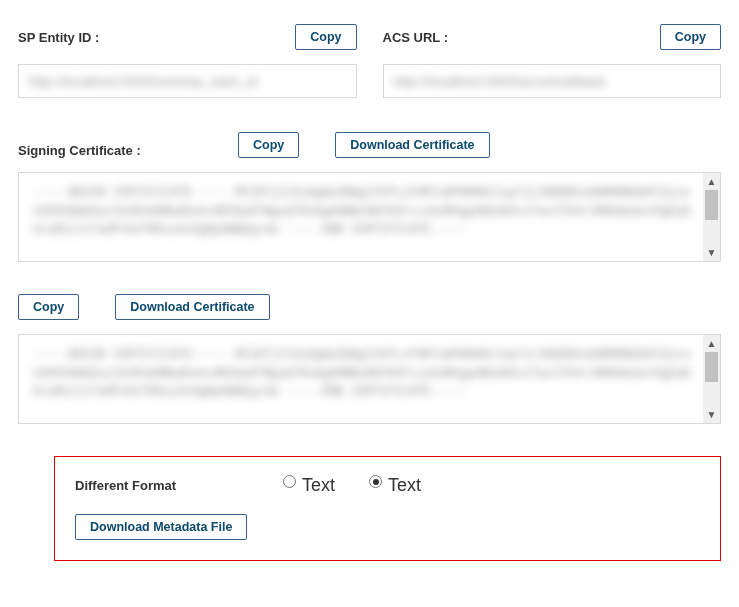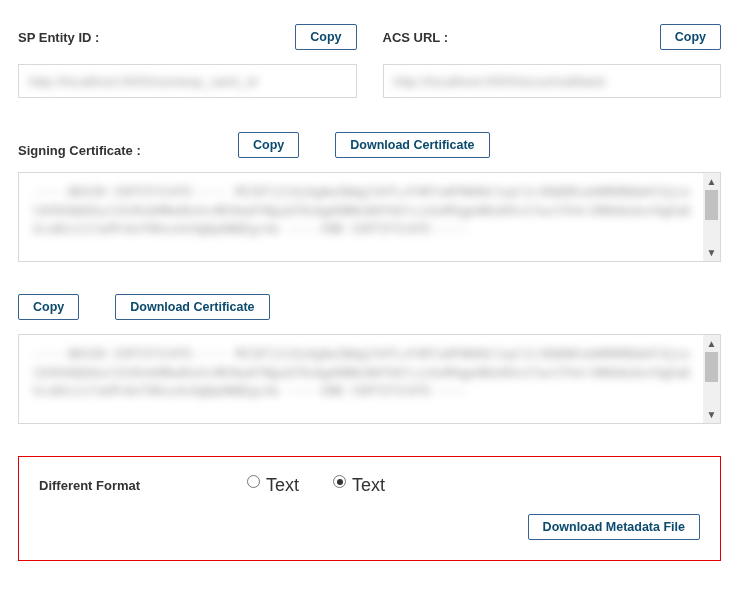--- a/index.html
+++ b/index.html
@@ -95,39 +95,40 @@
   }
   .scroll-arrow.up { top:0; }
   .scroll-arrow.down { bottom:0; }
   .scroll-thumb{
     position:absolute; left:2px; width:13px; top:17px; height:30px;
     background:#c1c1c1;
   }
   .format-box {
     border: 1px solid #e30000;
     padding: 18px 20px 20px 20px;
+    margin-left: 36px;
   }
   .format-top {
     display: flex;
     align-items: center;
     gap: 38px;
     margin-bottom: 18px;
   }
   .format-top .label { width: 170px; }
   .radio-group { display:flex; gap:34px; align-items:center;}
   .radio-item { display:flex; align-items:flex-start; gap:6px; font-size:18px;}
   .radio {
     width:13px; height:13px; border:1px solid #767676; border-radius:50%;
     display:inline-flex; align-items:center; justify-content:center;
     background:#fff;
   }
   .radio.checked::after{
     content:""; width:6px; height:6px; border-radius:50%; background:#333;
   }
-  .format-bottom { text-align:right; }
+  .format-bottom { text-align:left; }
 </style>
 </head>
 <body>
 
 <div class="row">
   <div class="col">
     <span class="label">SP Entity ID :</span>
     <span class="btn">Copy</span>
   </div>
   <div class="col">

